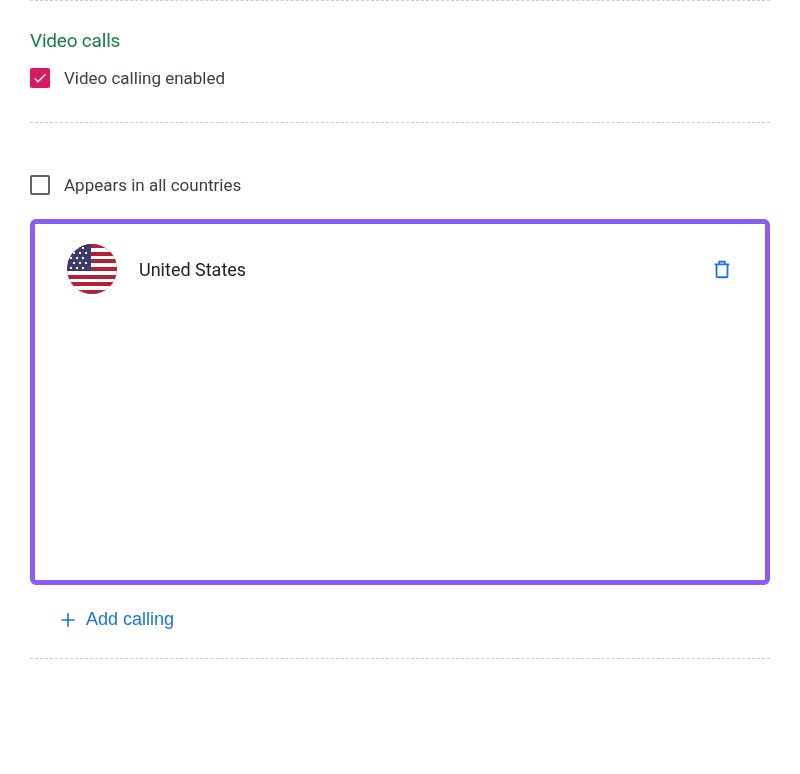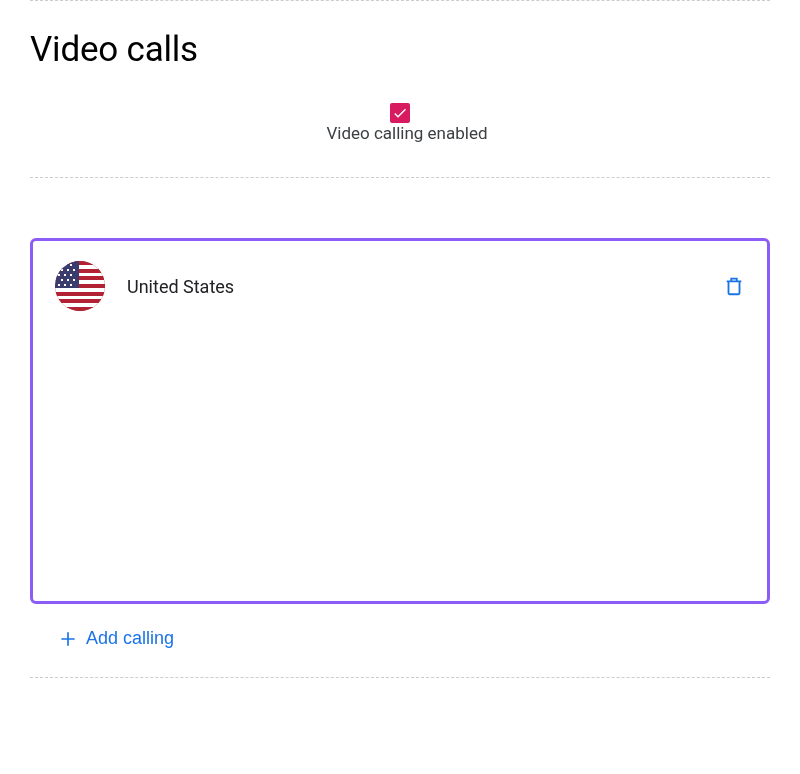--- a/index.html
+++ b/index.html
@@ -12,36 +12,35 @@
       background: #ffffff;
       width: 800px;
       padding: 0 30px;
     }
     .dashed-divider {
       border: none;
       border-top: 1px dashed #cccccc;
       margin: 0;
     }
     .section-title {
-      font-size: 35px;
+      font-size: 19px;
       font-weight: 400;
-      color: #000000;
+      color: #15803d;
       letter-spacing: -0.2px;
     }
     .section-video {
       padding: 28px 0 34px 0;
     }
     .section-countries {
       padding: 36px 0 0 0;
     }
     .checkbox-row {
       display: flex;
       align-items: center;
-      margin-top: 33px;
-      flex-direction: column;
+      margin-top: 16px;
     }
     .checkbox {
       width: 20px;
       height: 20px;
       border: 2px solid #5f6368;
       border-radius: 2px;
       display: flex;
       align-items: center;
       justify-content: center;
       cursor: pointer;
@@ -59,24 +58,24 @@
     .checkbox.checked svg {
       display: block;
     }
     .checkbox-label {
       margin-left: 14px;
       font-size: 17px;
       color: #3c4043;
     }
     .countries-box {
       margin-top: 24px;
-      border: 3px solid #8b5cf6;
+      border: 5px solid #8b5cf6;
       border-radius: 6px;
       height: 366px;
-      padding: 20px 22px;
+      padding: 20px 32px;
     }
     .country-row {
       display: flex;
       align-items: center;
     }
     .flag {
       width: 50px;
       height: 50px;
       border-radius: 50%;
       overflow: hidden;
@@ -176,20 +175,26 @@
         <path fill="#ffffff" d="M9 16.17L4.83 12l-1.42 1.41L9 19 21 7l-1.41-1.41z"></path>
       </svg>
     </div>
     <span class="checkbox-label">Video calling enabled</span>
   </div>
 </section>
 
 <hr class="dashed-divider">
 
 <section class="section-countries">
+  <div class="checkbox-row">
+    <div class="checkbox">
+      
+    </div>
+    <span class="checkbox-label">Appears in all countries</span>
+  </div>
 
   <div class="countries-box">
     <div class="country-row">
       <div class="flag"></div>
       <span class="country-name">United States</span>
       <button class="delete-btn">
         <svg viewBox="0 0 24 24">
           <path fill="none" stroke="currentColor" stroke-width="2" d="M6 7h12v13a1 1 0 0 1-1 1H7a1 1 0 0 1-1-1V7z M4 7h16 M9 4h6v3H9z"></path>
         </svg>
       </button>

